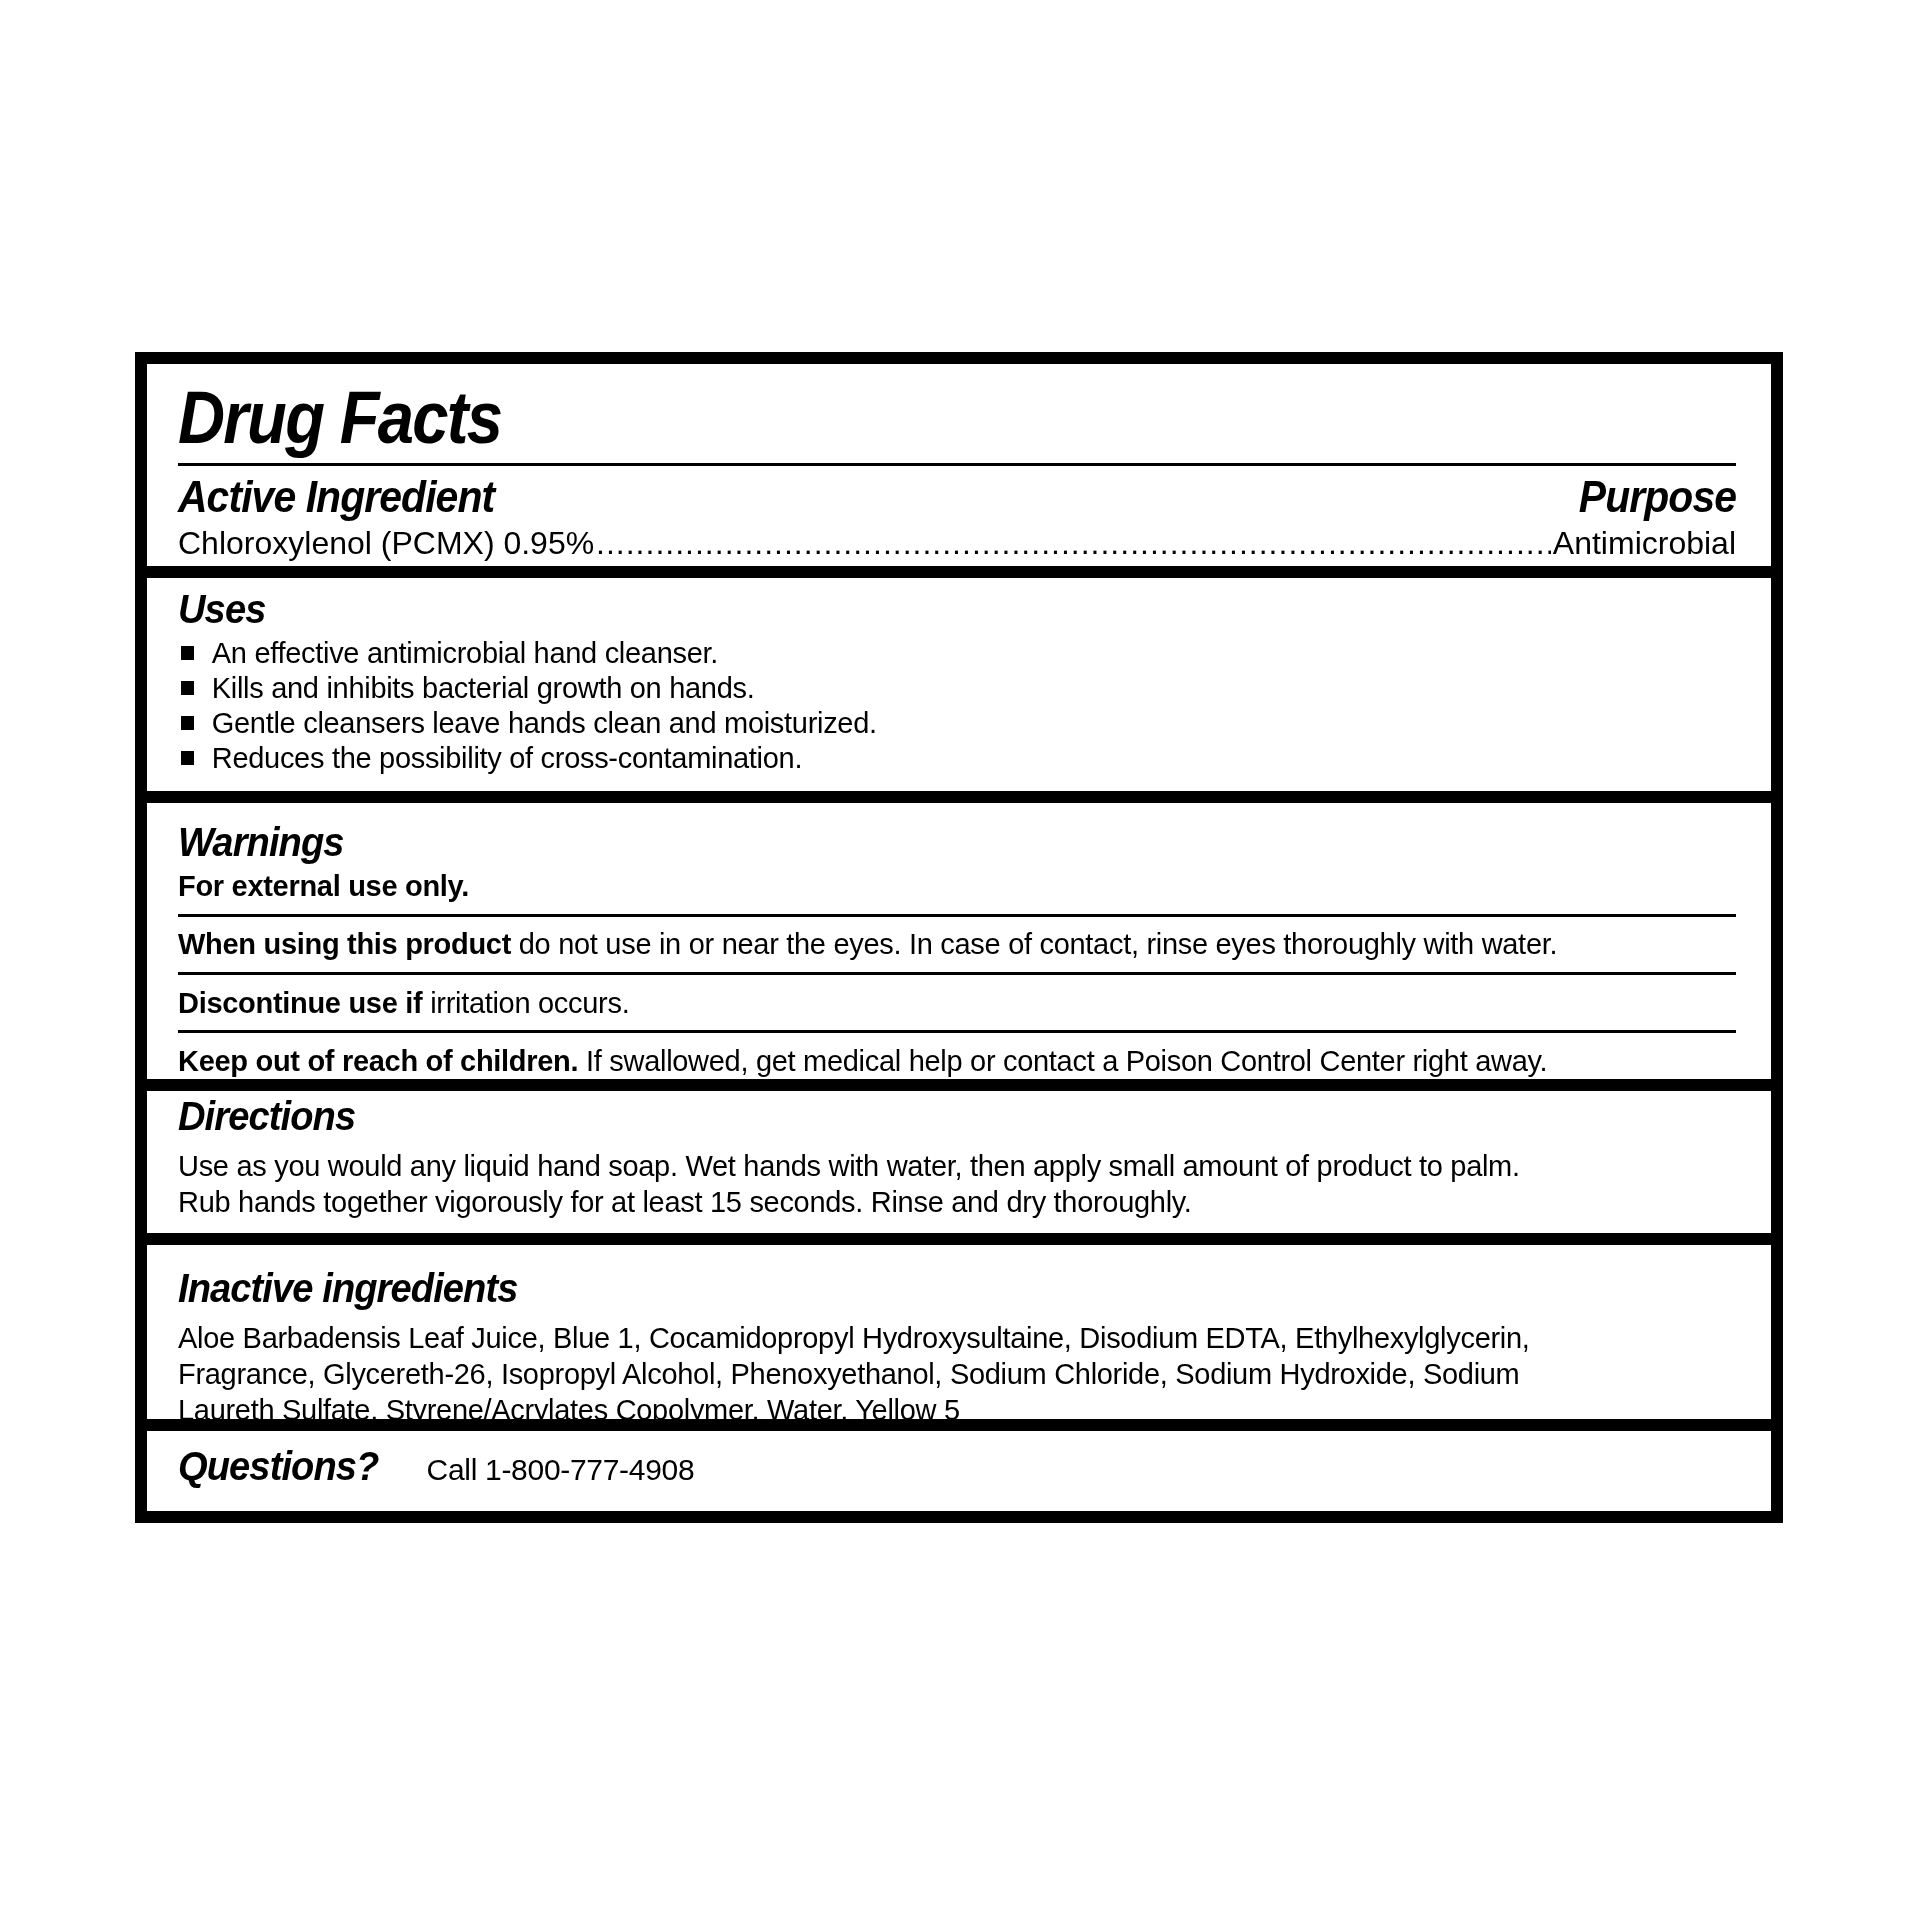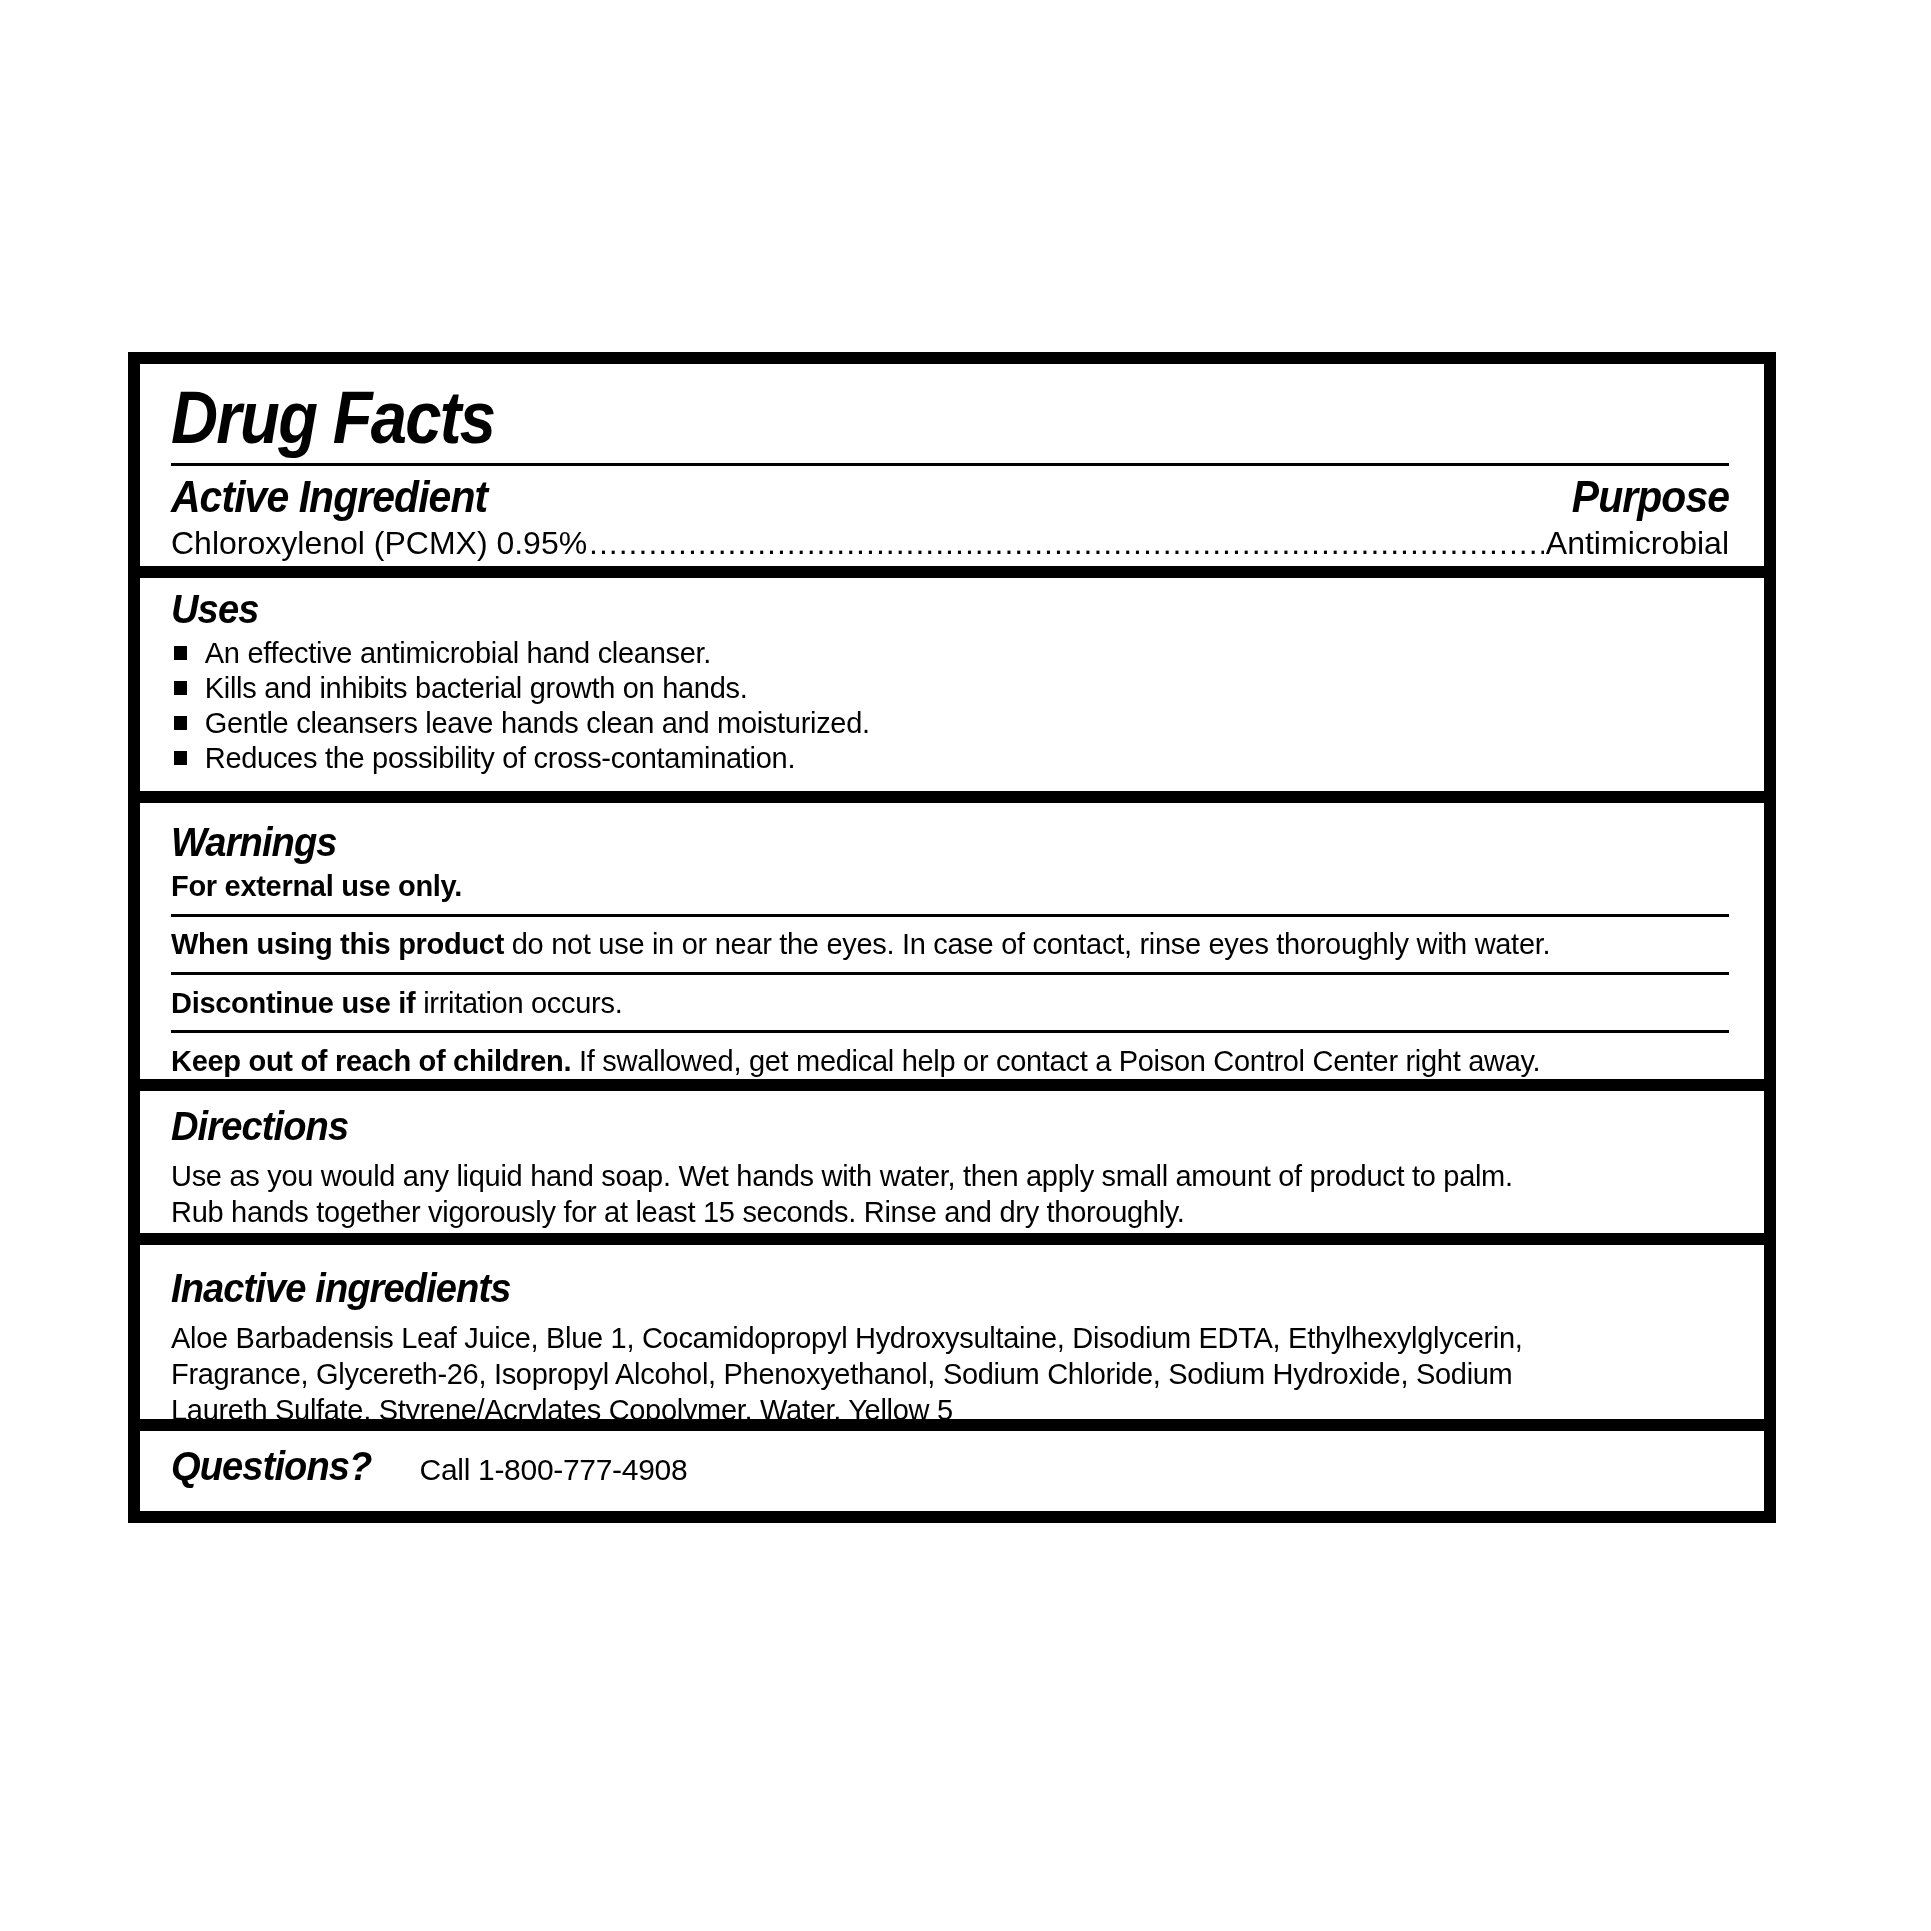--- a/index.html
+++ b/index.html
@@ -13,40 +13,40 @@
   }
   .page {
     position: relative;
     width: 1931px;
     height: 1931px;
     background: #ffffff;
     overflow: hidden;
   }
   .label-box {
     position: absolute;
-    left: 128px;
+    left: 135px;
     top: 352px;
     width: 1648px;
     height: 1171px;
     border: 12.6px solid #000000;
     box-sizing: border-box;
     background: #ffffff;
   }
   .sec {
     box-sizing: border-box;
     overflow: hidden;
     padding: 0 35px 0 31px;
     background: #ffffff;
   }
   .sec + .sec { border-top: 12.6px solid #000000; }
 
   .sec-title     { height: 202px; padding-top: 13.5px; }
   .sec-uses      { height: 225px; padding-top: 5.8px; }
   .sec-warnings  { height: 288px; padding-top: 14px; }
-  .sec-directions{ height: 154px; padding-top: 10px; }
+  .sec-directions{ height: 154px; padding-top: 0; }
   .sec-inactive  { height: 186px; padding-top: 18px; }
   .sec-questions { height: 92px;  padding-top: 10px; }
 
   .title {
     font-size: 74px;
     font-weight: bold;
     font-style: italic;
     line-height: 79px;
     letter-spacing: -1.9px;
     display: inline-block;

